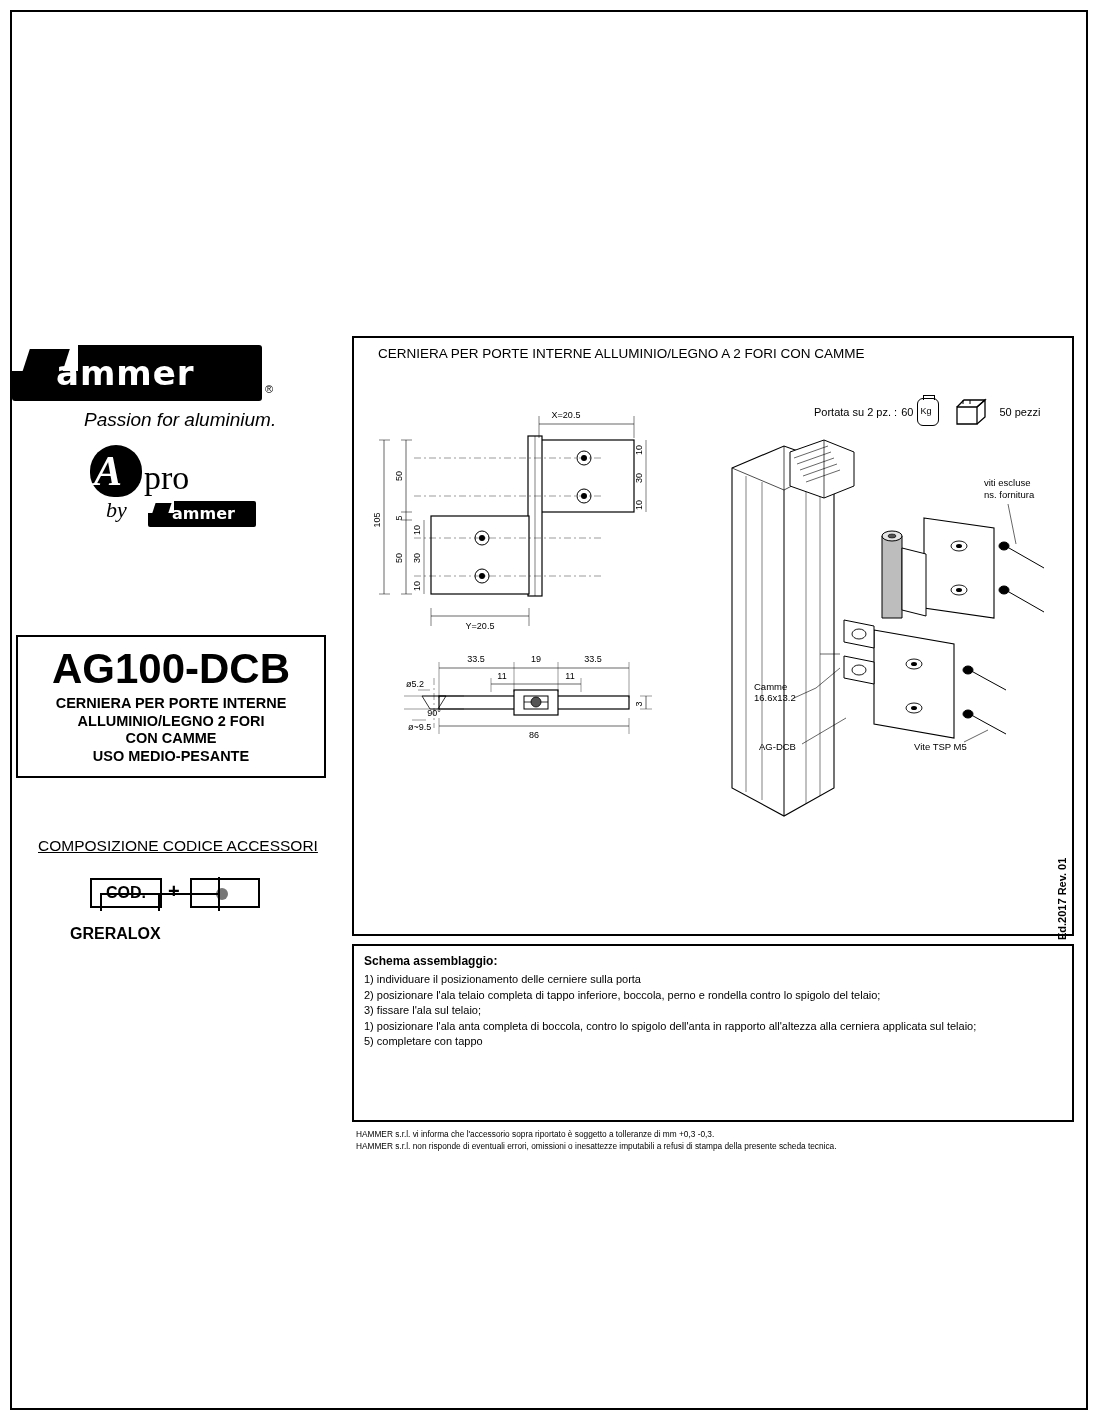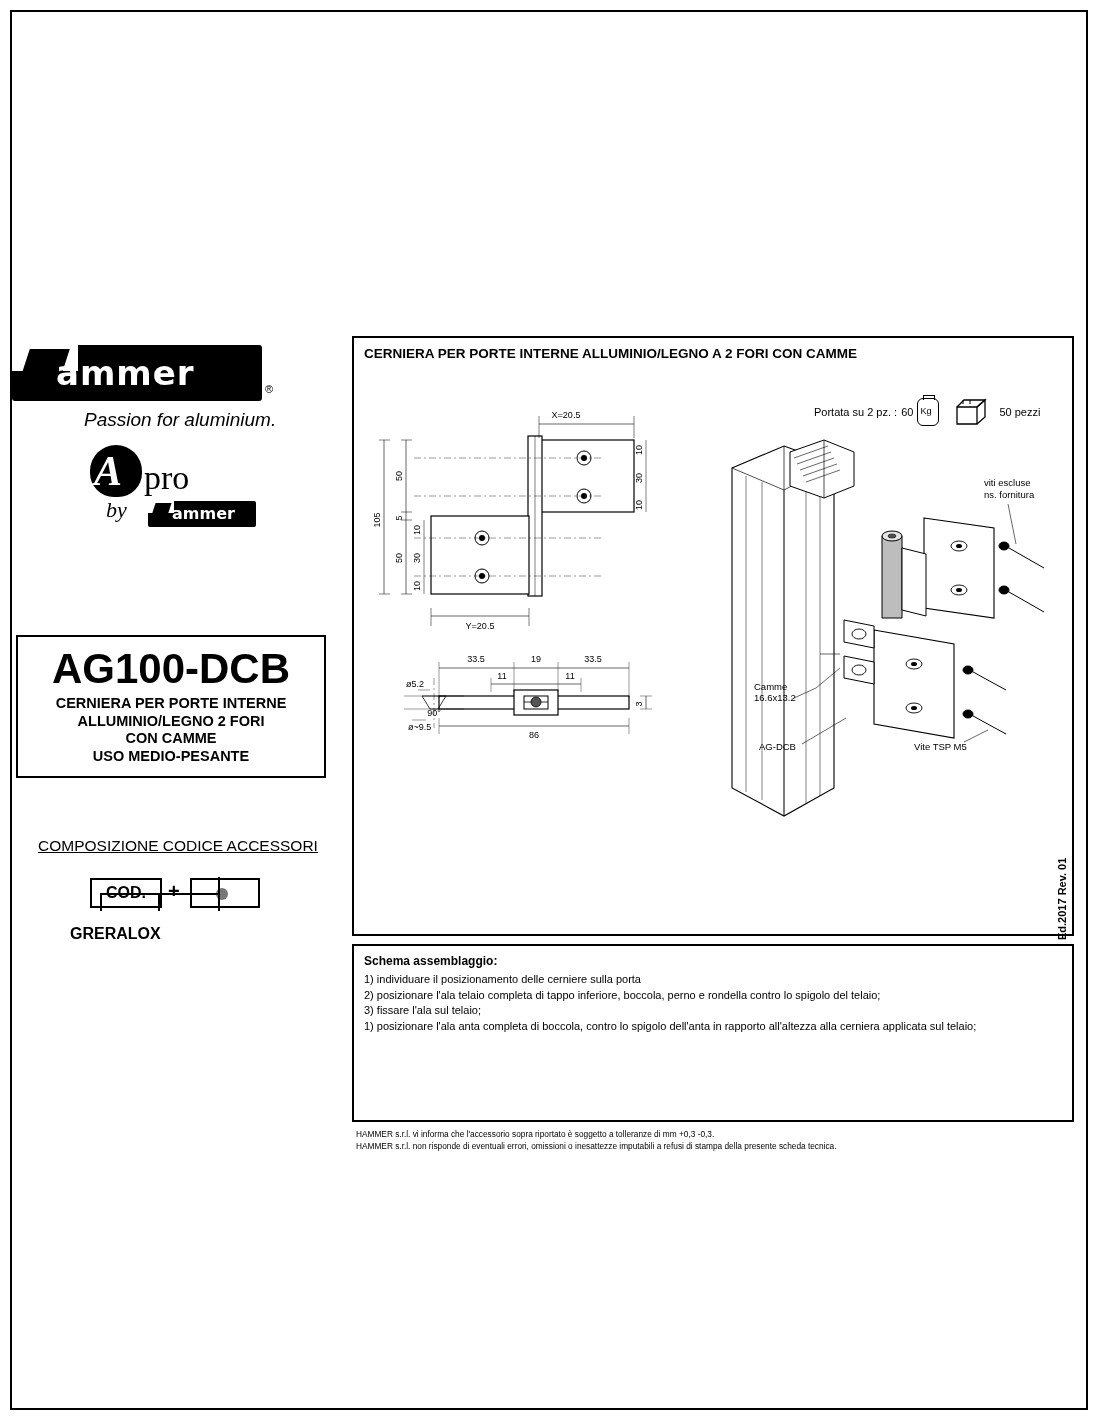--- a/index.html
+++ b/index.html
@@ -42,21 +42,21 @@
   .legs{position:absolute;left:78px;top:548px;width:170px;height:34px;}
   .legs .h{position:absolute;left:10px;top:0;width:120px;height:2px;background:#000;}
   .legs .v{position:absolute;width:2px;height:18px;background:#000;top:0;}
   .acc-labels{position:absolute;left:58px;top:580px;width:200px;font-size:16px;font-weight:bold;display:flex;justify-content:flex-start;}
 
   .addr{position:absolute;left:26px;top:640px;font-size:11.5px;line-height:1.45;}
   .addr .b{font-weight:bold;font-size:12px;}
 
   
   .drawbox{position:absolute;left:352px;top:336px;width:722px;height:600px;border:2px solid #000;box-sizing:border-box;}
-  .draw-title{position:absolute;left:10px;top:8px;font-size:13.5px;font-weight:bold;}
+  .draw-title{position:absolute;left:24px;top:8px;font-size:13.5px;}
 
   .load-row{position:absolute;left:460px;top:60px;display:flex;align-items:center;font-size:11px;gap:4px;}
   .kgbox{width:20px;height:26px;border:1.3px solid #000;border-radius:6px;position:relative;}
   .kgbox:after{content:"";position:absolute;left:5px;top:-4px;width:10px;height:4px;border:1.3px solid #000;border-bottom:none;}
   .kgbox span{position:absolute;left:2px;top:7px;font-size:9px;}
   .boxicon{width:34px;height:28px;position:relative;margin-left:12px;}
 
   .schema{position:absolute;left:352px;top:944px;width:722px;height:178px;border:2px solid #000;box-sizing:border-box;padding:8px 10px;}
   .schema h4{margin:0;font-size:12px;}
   .schema ol{margin:4px 0 0 0;padding:0;list-style:none;font-size:11px;line-height:1.42;}
@@ -322,20 +322,21 @@
     </svg>
   </div>
 
   <div class="schema">
     <h4>Schema assemblaggio:</h4>
     <ol>
       <li>1) individuare il posizionamento delle cerniere sulla porta</li>
       <li>2) posizionare l'ala telaio completa di tappo inferiore, boccola, perno e rondella contro lo spigolo del telaio;</li>
       <li>3) fissare l'ala sul telaio;</li>
       <li>1) posizionare l'ala anta completa di boccola, contro lo spigolo dell'anta in rapporto all'altezza alla cerniera applicata sul telaio;</li>
+      <li>5) completare con tappo</li>
     </ol>
   </div>
 
   <div class="disclaimer">
     <div>HAMMER s.r.l. vi informa che l'accessorio sopra riportato è soggetto a tolleranze di mm +0,3 -0,3.</div>
     <div>HAMMER s.r.l. non risponde di eventuali errori, omissioni o inesattezze imputabili a refusi di stampa della presente scheda tecnica.</div>
   </div>
 
   <div class="revtext">Ed.2017 Rev. 01</div>
 </div>

